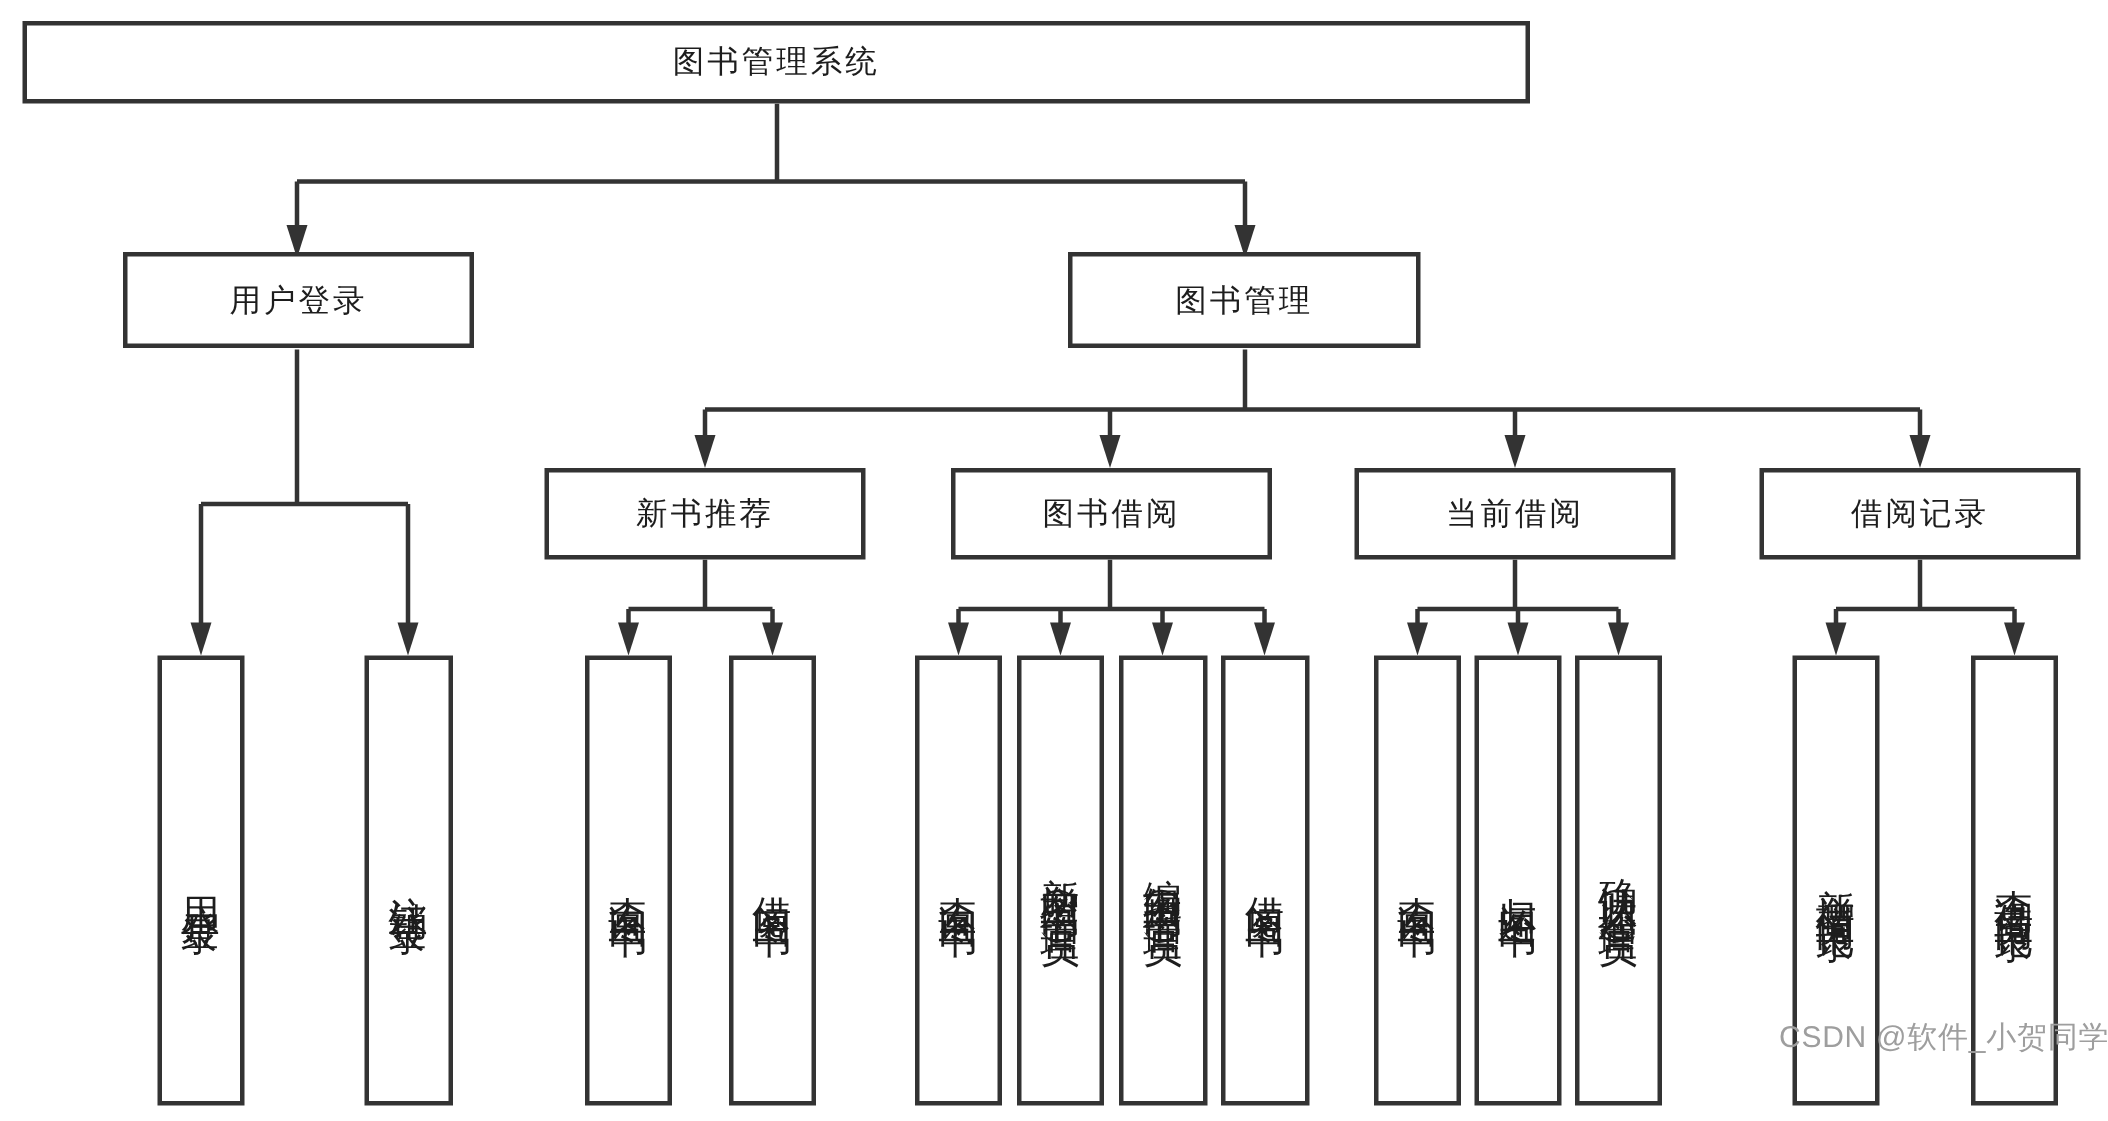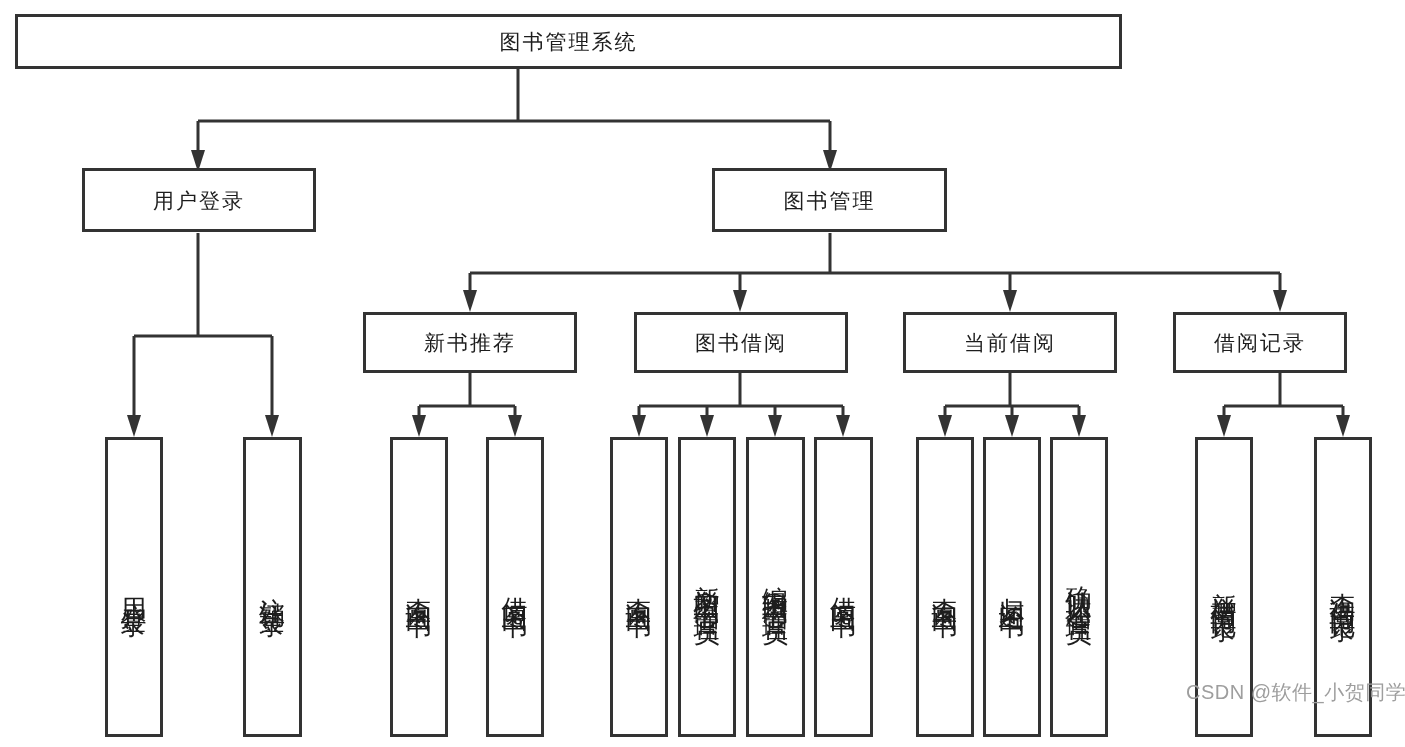--- a/index.html
+++ b/index.html
@@ -106,41 +106,41 @@
     <path d="M1010 373 V407 M945 406 H1079 M945 406 V419 M1012 406 V419 M1079 406 V419"></path>
     <polygon points="938,415 952,415 945,437"></polygon>
     <polygon points="1005,415 1019,415 1012,437"></polygon>
     <polygon points="1072,415 1086,415 1079,437"></polygon>
 
     <path d="M1280 373 V407 M1224 406 H1343 M1224 406 V419 M1343 406 V419"></path>
     <polygon points="1217,415 1231,415 1224,437"></polygon>
     <polygon points="1336,415 1350,415 1343,437"></polygon>
   </svg>
 
-  <div class="node h-node" style="left:15px; top:14px; width:1107px; height:55px;">
+  <div class="node h-node" style="left:15px; top:14px; width:1005px; height:55px;">
     <span>图书管理系统</span>
   </div>
 
   <div class="node h-node" style="left:82px; top:168px; width:234px; height:64px;">
     <span>用户登录</span>
   </div>
   <div class="node h-node" style="left:363px; top:312px; width:214px; height:61px;">
     <span>新书推荐</span>
   </div>
 
   <div class="node h-node" style="left:712px; top:168px; width:235px; height:64px;">
     <span>图书管理</span>
   </div>
   <div class="node h-node" style="left:634px; top:312px; width:214px; height:61px;">
     <span>图书借阅</span>
   </div>
   <div class="node h-node" style="left:903px; top:312px; width:214px; height:61px;">
     <span>当前借阅</span>
   </div>
-  <div class="node h-node" style="left:1173px; top:312px; width:174px; height:61px;">
+  <div class="node h-node" style="left:1173px; top:312px; width:214px; height:61px;">
     <span>借阅记录</span>
   </div>
 
   <div class="node leaf" style="left:105px; top:437px; width:58px; height:300px;">
     <span>用户登录</span>
   </div>
   <div class="node leaf" style="left:243px; top:437px; width:59px; height:300px;">
     <span>注销登录</span>
   </div>
 

